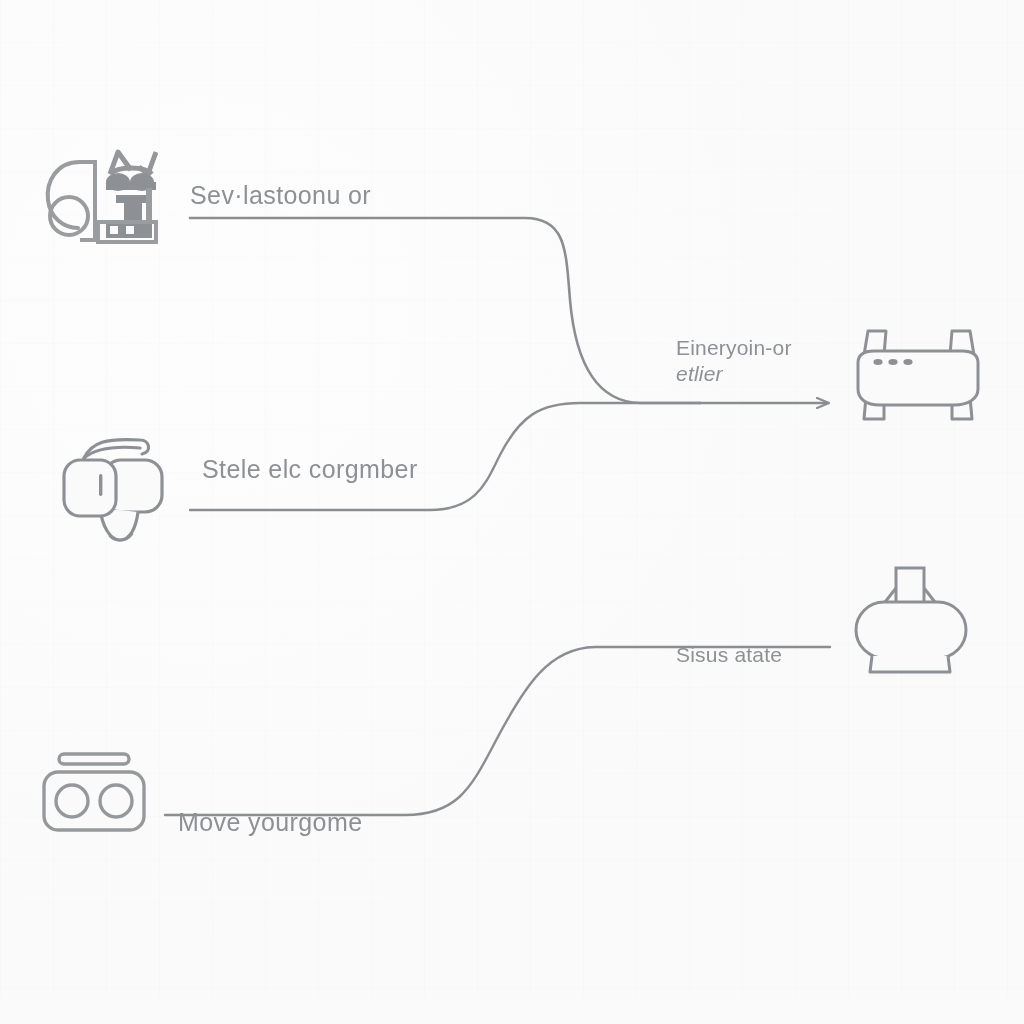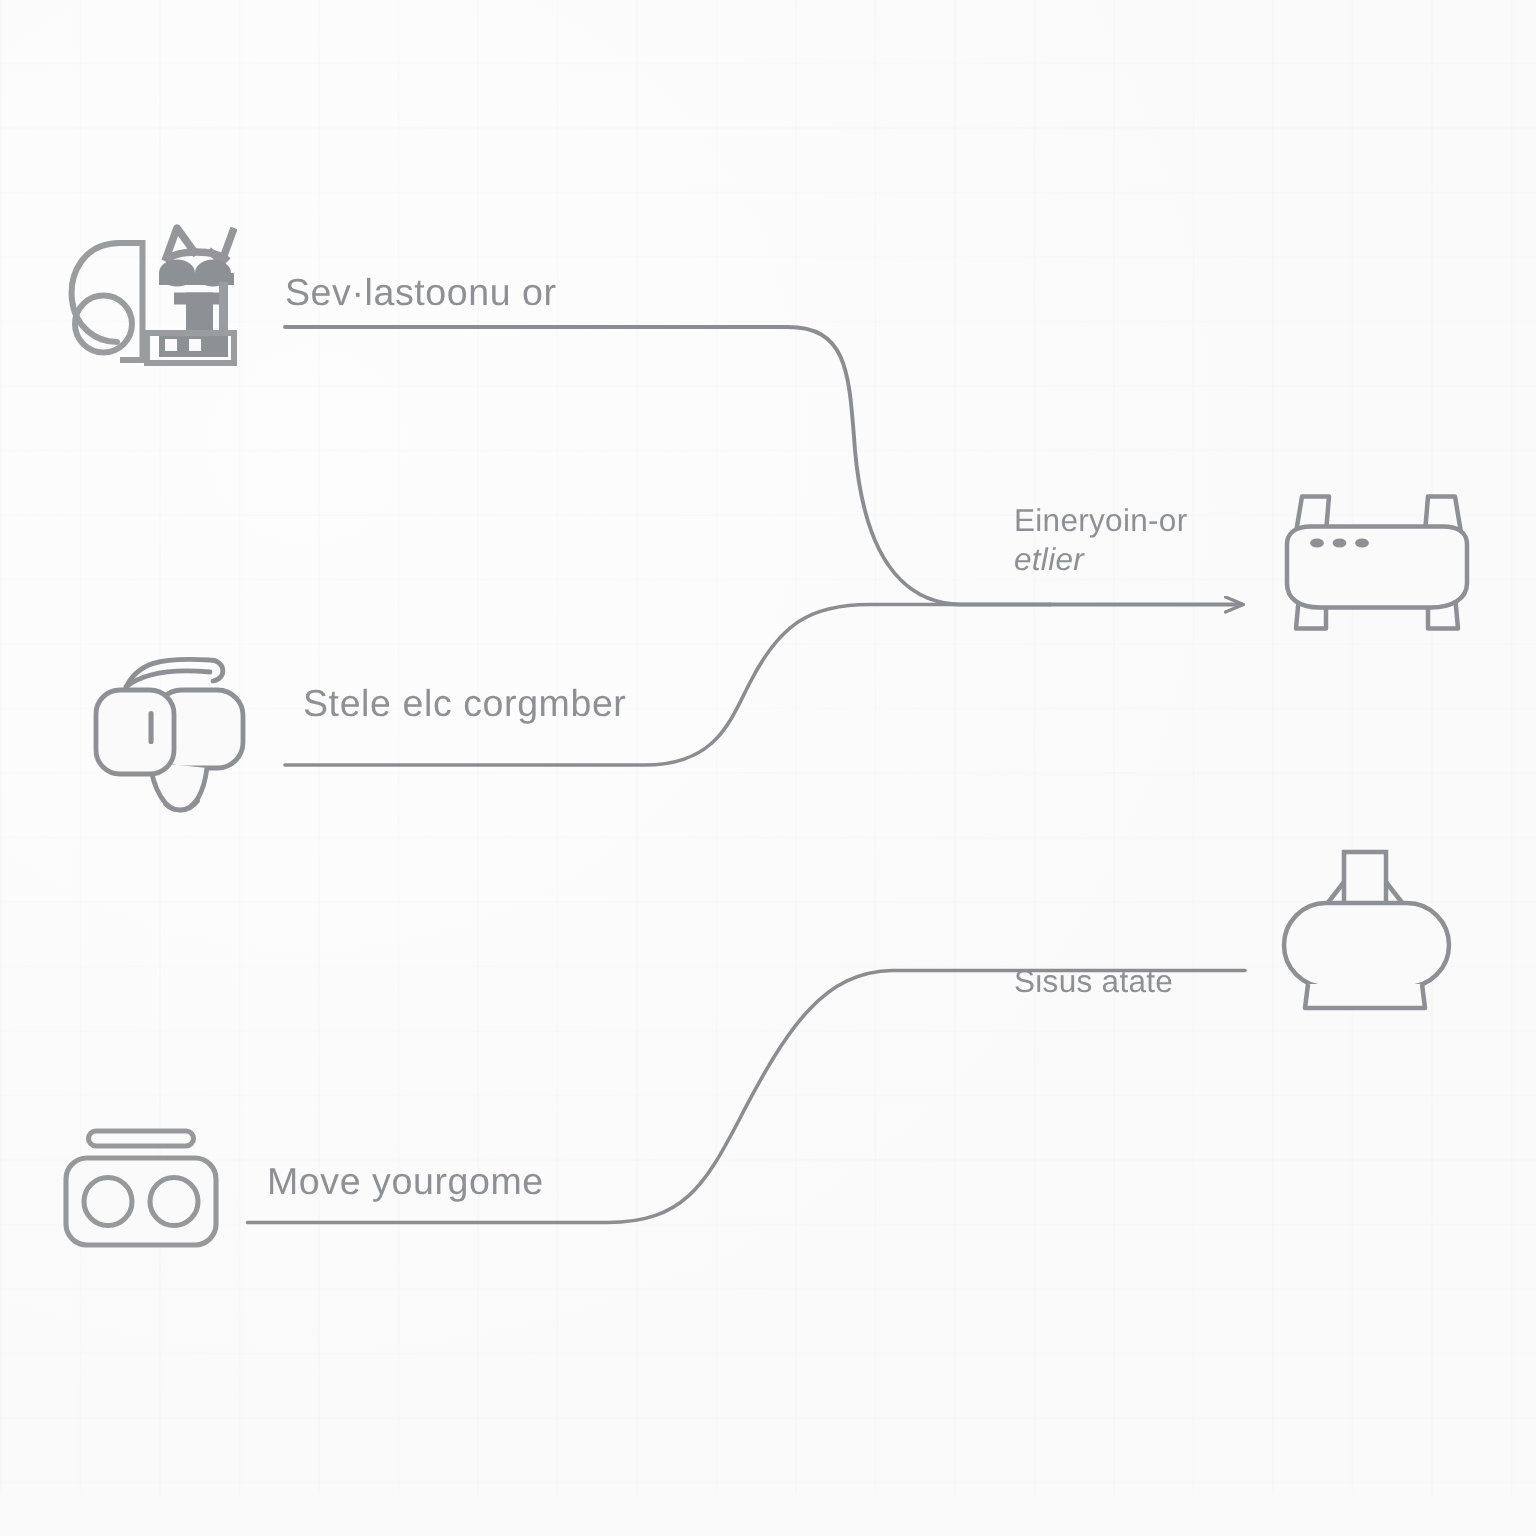--- a/index.html
+++ b/index.html
@@ -158,21 +158,21 @@
       <rect x="4" y="40" width="110" height="56" rx="28" fill="#fafafa" stroke="#8d9094" stroke-width="3"></rect>
 
       <path d="M20,94 L18,110 L98,110 L96,94" fill="#fafafa" stroke="#8d9094" stroke-width="3" stroke-linejoin="round"></path>
     </svg>
   </div>
 
   <div class="label" style="left:190px; top:180px;">Sev·lastoonu or</div>
 
   <div class="label" style="left:190px; top:454px;margin-left:12px;">Stele elc corgmber</div>
 
-  <div class="label" style="left:178px; top:773px;">Move yourgome</div>
+  <div class="label" style="left:178px; top:807px;">Move yourgome</div>
 
   <div class="label right" style="left:676px; top:333px;">Eineryoin-or</div>
 
   <div class="label right" style="left:676px; top:359px;font-style:italic;">etlier</div>
 
   <div class="label right" style="left:676px; top:640px;">Sisus atate</div>
 
 </div>
 
 </body></html>

